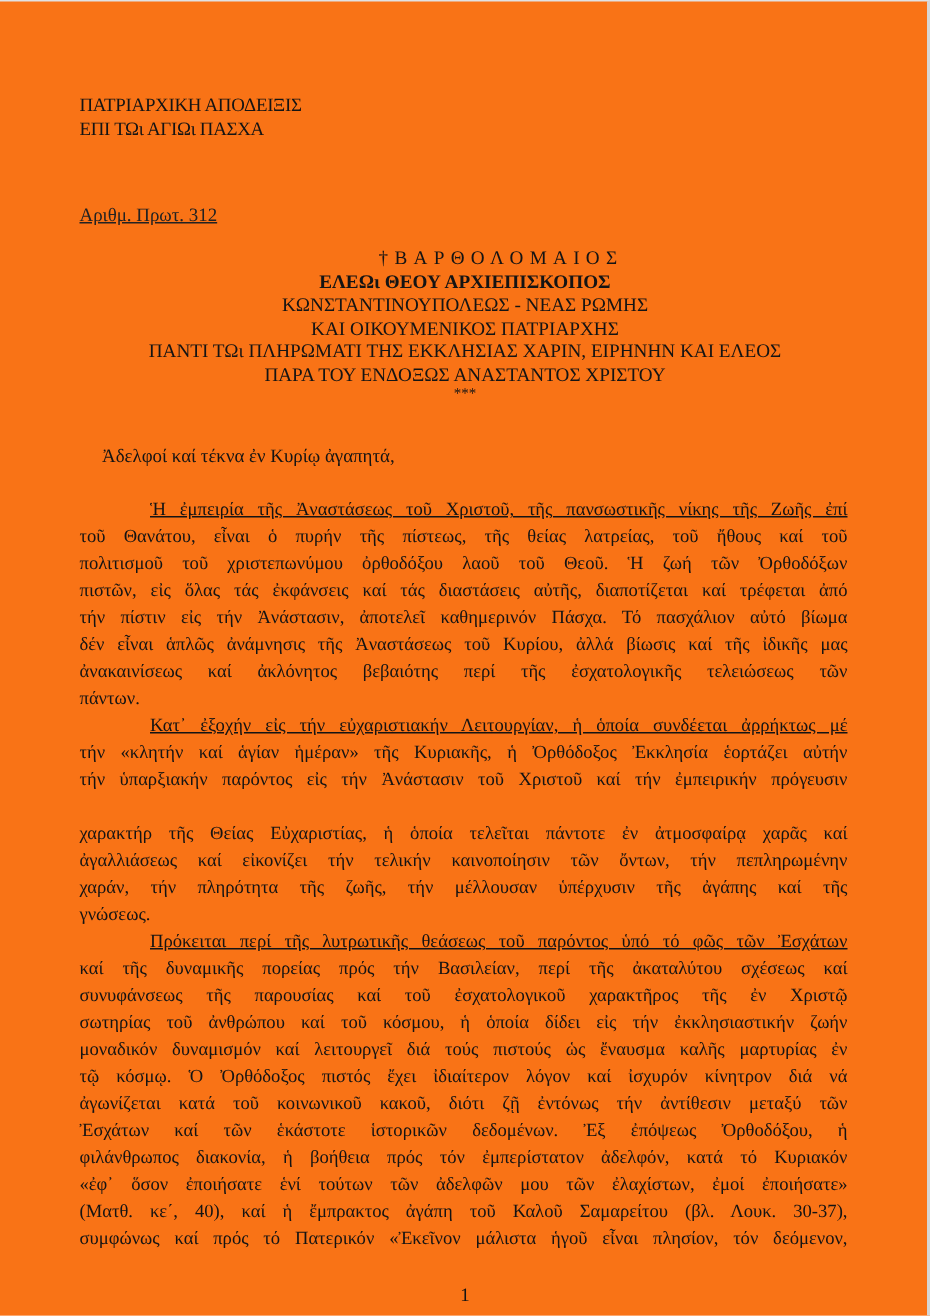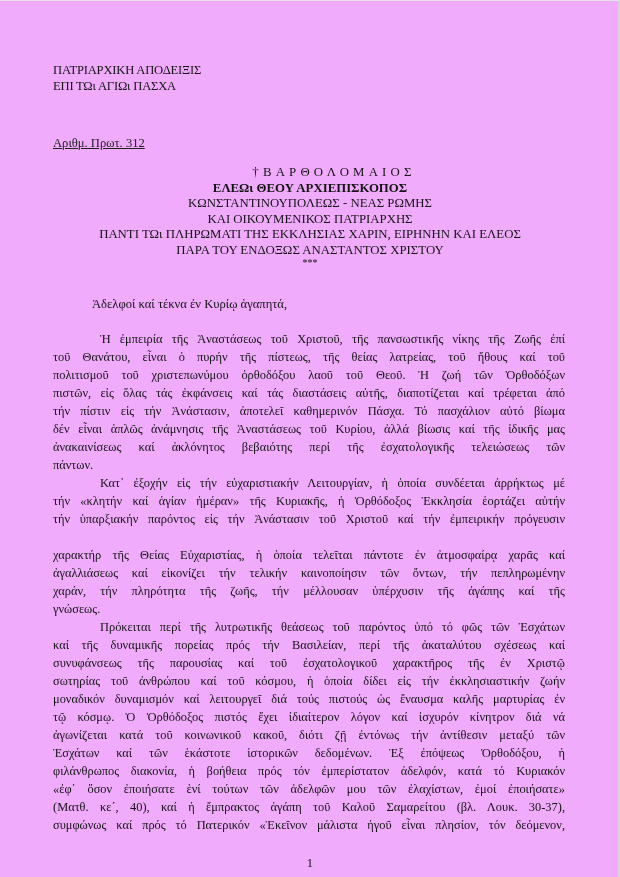--- a/index.html
+++ b/index.html
@@ -1,30 +1,30 @@
 <!DOCTYPE html>
 <html><head>
   <meta charset="utf-8">
   <style>
     html, body { margin: 0; padding: 0; background: #ffffff; }
     body { width: 620px; height: 877px; position: relative; overflow: hidden;
            font-family: "Liberation Serif", "DejaVu Serif", serif; color: #141414; }
-    .page { position: absolute; left: 0; top: 0; width: 620px; height: 877px; background: #f0abfc;
+    .page { position: absolute; left: 0; top: 0; width: 620px; height: 877px; background: #f97316;
             border-top: 1px solid #e2e2e2; border-right: 2px solid #d6d6d6; box-sizing: border-box; }
     .hdr { position: absolute; left: 53px; font-size: 12.6px; letter-spacing: -0.2px; line-height: 15px; }
     .protocol { position: absolute; left: 53px; top: 135px; font-size: 12.6px; text-decoration: underline; color: #222; }
     .center-block { position: absolute; left: 0; width: 620px; text-align: center; font-size: 12.8px; line-height: 15.5px; }
     .center-block div { white-space: nowrap; }
     .spaced { letter-spacing: 4.2px; margin-left: 48px; }
     .bold { font-weight: bold; }
     .body-line { position: absolute; left: 53px; width: 512px; font-size: 12.4px; line-height: 16px;
                  white-space: nowrap; text-align: justify; text-align-last: justify; }
     .body-line.last { text-align-last: left; }
-    .body-line.indent { left: 100px; width: 465px; }
-    .greeting { position: absolute; left: 92px; top: 296px; font-size: 12.6px; }
+    .body-line.indent { left: 100px; width: 465px; text-decoration: underline; }
+    .greeting { position: absolute; left: 68px; top: 296px; font-size: 12.6px; }
     .page-num { position: absolute; left: 0; width: 620px; text-align: center; top: 830px; font-size: 12.6px; }
   </style>
 </head>
 <body>
 
 <div class="page">
 
   <div class="hdr" style="top:62px">ΠΑΤΡΙΑΡΧΙΚΗ ΑΠΟΔΕΙΞΙΣ</div>
   <div class="hdr" style="top:78px">ΕΠΙ ΤΩι ΑΓΙΩι ΠΑΣΧΑ</div>
 

